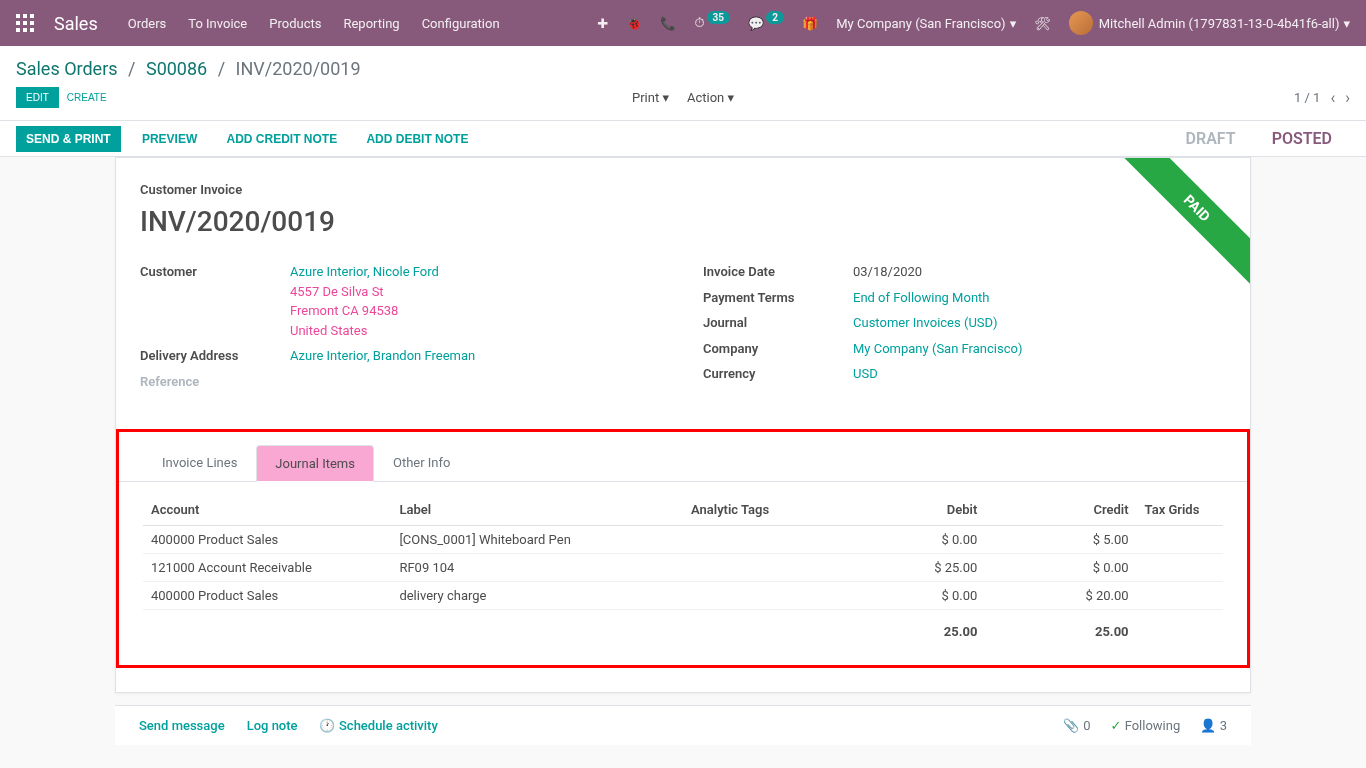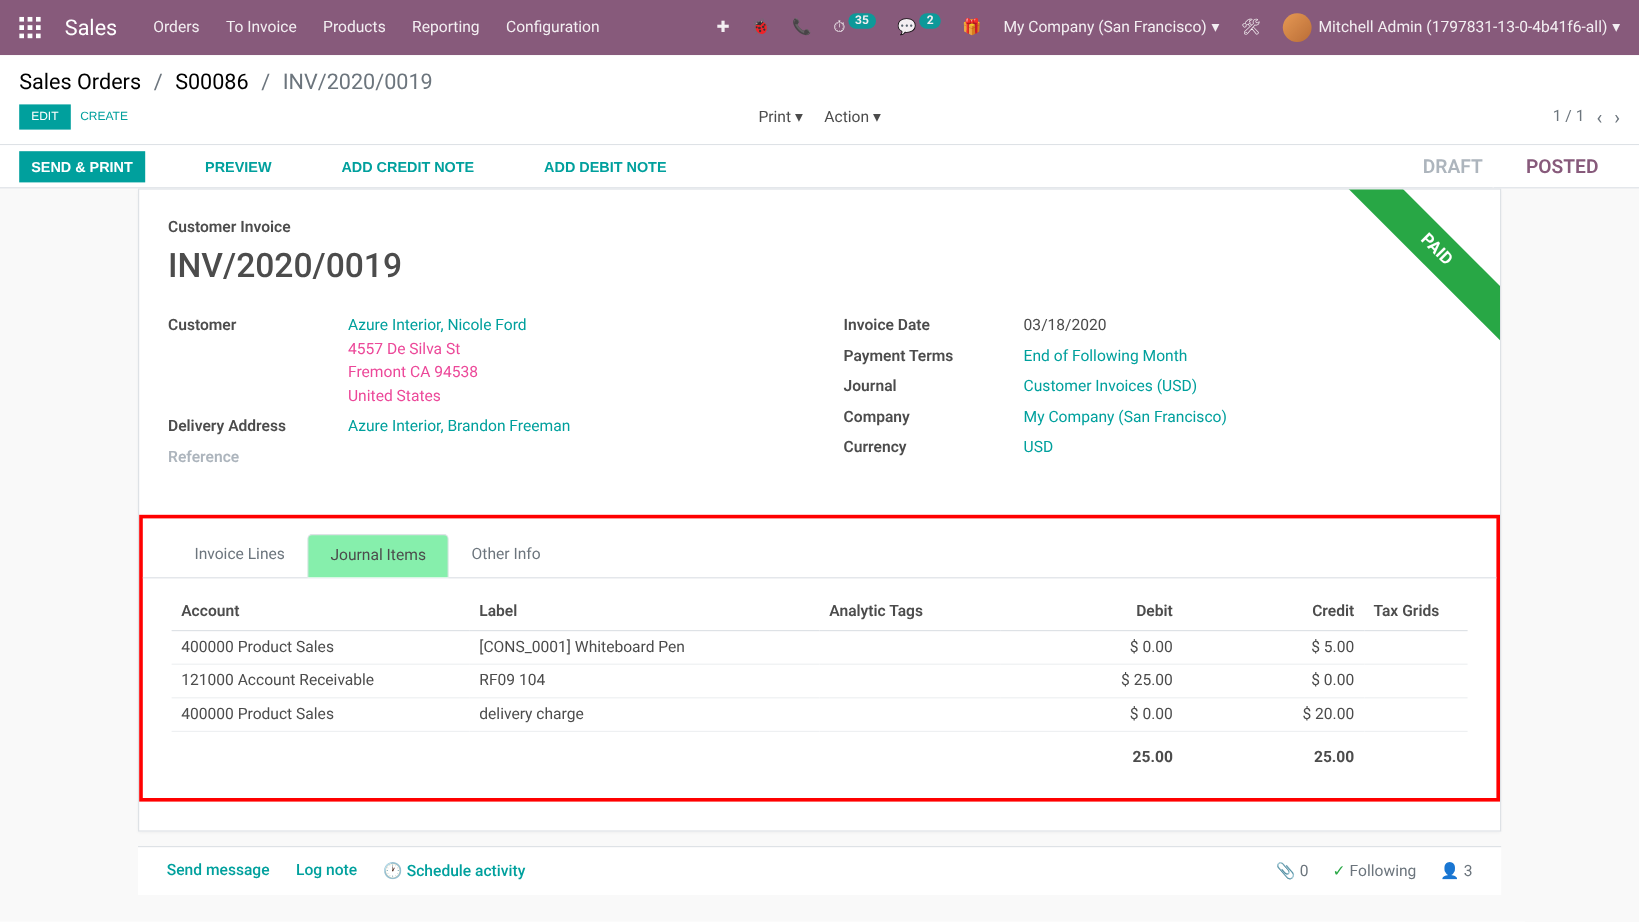--- a/index.html
+++ b/index.html
@@ -14,38 +14,38 @@
 .navbar .menu a { color: #fff; opacity: 0.9; font-size: 13px; }
 .navbar .right { display: flex; align-items: center; gap: 18px; }
 .navbar .right > * { color: #fff; opacity: 0.9; font-size: 13px; cursor: pointer; display: inline-flex; align-items: center; }
 .navbar .badge { background: #00A09D; border-radius: 10px; padding: 1px 6px; font-size: 10px; font-weight: bold; margin-left: 2px; position: relative; top: -6px; }
 .navbar .avatar { width: 24px; height: 24px; border-radius: 50%; background: linear-gradient(135deg,#f0a050,#c07030); margin-right: 6px; display:inline-block; }
 .navbar .caret { margin-left: 4px; }
 
 
 .control-panel { background: #fff; border-bottom: 1px solid #dee2e6; }
 .breadcrumb-row { padding: 12px 16px 0 16px; font-size: 18px; color: #6c757d; }
-.breadcrumb-row a { color: #000000; }
+.breadcrumb-row a { color: #0f766e; }
 .breadcrumb-row .sep { color: #6c757d; margin: 0 6px; }
 .actions-row { display: flex; align-items: center; padding: 8px 16px 12px 16px; }
 .btn { display: inline-block; padding: 5px 10px; border: none; font-size: 10px; cursor: pointer; font-weight: 500; }
 .btn-primary { background: #00A09D; color: #fff; }
 .btn-link { background: transparent; color: #00A09D; font-weight: 500; padding: 5px 8px; }
 .actions-row .toolbar-right { margin-left: auto; display: flex; align-items: center; gap: 18px; }
 .actions-row .dropdown { color: #4c4c4c; cursor:pointer; }
 .pager { color: #6c757d; display:flex; align-items:center; gap:10px; }
 .pager .nav-arrow { color:#6c757d; cursor:pointer; font-size:16px; }
 .actions-row .center { position:absolute; left:50%; transform:translateX(-50%); display:flex; gap:18px; }
 .actions-row { position:relative; }
 
 
 .statusbar { background: #fff; border-bottom: 1px solid #dee2e6; display: flex; align-items: center; padding: 0 16px; height: 36px; }
 .statusbar .left-btns .btn { margin-right: 10px; font-size:12px; font-weight:600; }
 .statusbar .left-btns .btn-primary { padding:6px 10px; }
-.statusbar .left-btns .btn-link { color:#00A09D;margin-left:29px; }
+.statusbar .left-btns .btn-link { color:#00A09D; }
 .statusbar .status-right { margin-left:auto; display:flex; }
 .status-step { padding: 8px 18px; color:#adb5bd; font-weight:600; font-size:16px; position:relative; }
 .status-step.active { color:#875A7B; }
 .status-step.active::before { content:''; position:absolute; left:-10px; top:0; bottom:0; width:0; height:0; border-style:solid; border-width:18px 0 18px 10px; border-color:transparent transparent transparent #fff; }
 
 
 .sheet-wrapper { padding: 0 16px; }
 .sheet { background:#fff; max-width: 1136px; margin: 0 auto; border:1px solid #dee2e6; padding: 24px 24px 0 24px; position:relative; box-shadow: 0 1px 3px rgba(0,0,0,0.05); }
 .ribbon { position:absolute; top:0; right:0; width:140px; height:140px; overflow:hidden; }
 .ribbon span { position:absolute; width:210px; background:#28a745; color:#fff; text-align:center; font-weight:bold; font-size:14px; padding:8px 0; top:34px; right:-52px; transform:rotate(45deg); }
@@ -57,21 +57,21 @@
 .form-row .label { width:150px; font-weight:600; color:#4c4c4c; }
 .form-row .value { flex:1; }
 .form-row .value a { color:#00A09D; }
 .form-row .value .muted-line { color:#ec4899; }
 .label.muted { color:#adb5bd; }
 
 
 .tabs-area { margin:32px -24px 0 -24px; border:3px solid #ff0000; padding:0 24px 20px 24px; }
 .tabs { display:flex; border-bottom:1px solid #dee2e6; margin:12px -24px; }
 .tab { padding:10px 18px; color:#6c757d; cursor:pointer; border:1px solid transparent; margin-left:24px; }
-.tab.active { color:#4c4c4c; border:1px solid #dee2e6; border-bottom-color:#fff; border-radius:4px 4px 0 0; position:relative; top:1px; background:#86efac; margin-left:0; }
+.tab.active { color:#4c4c4c; border:1px solid #dee2e6; border-bottom-color:#fff; border-radius:4px 4px 0 0; position:relative; top:1px; background:#f9a8d4; margin-left:0; }
 .tab + .tab { margin-left:0; }
 .tab:first-child { margin-left:24px; }
 
 
 table.journal { width:100%; border-collapse:collapse; margin-top:0; }
 table.journal th { text-align:left; padding:8px 8px; font-weight:600; color:#4c4c4c; border-bottom:1px solid #dee2e6; }
 table.journal th.num, table.journal td.num { text-align:right; }
 table.journal td { padding:6px 8px; border-bottom:1px solid #eef0f2; }
 table.journal tfoot td { border-top:1px solid #dee2e6; border-bottom:none; font-weight:700; padding-top:14px; }
 

